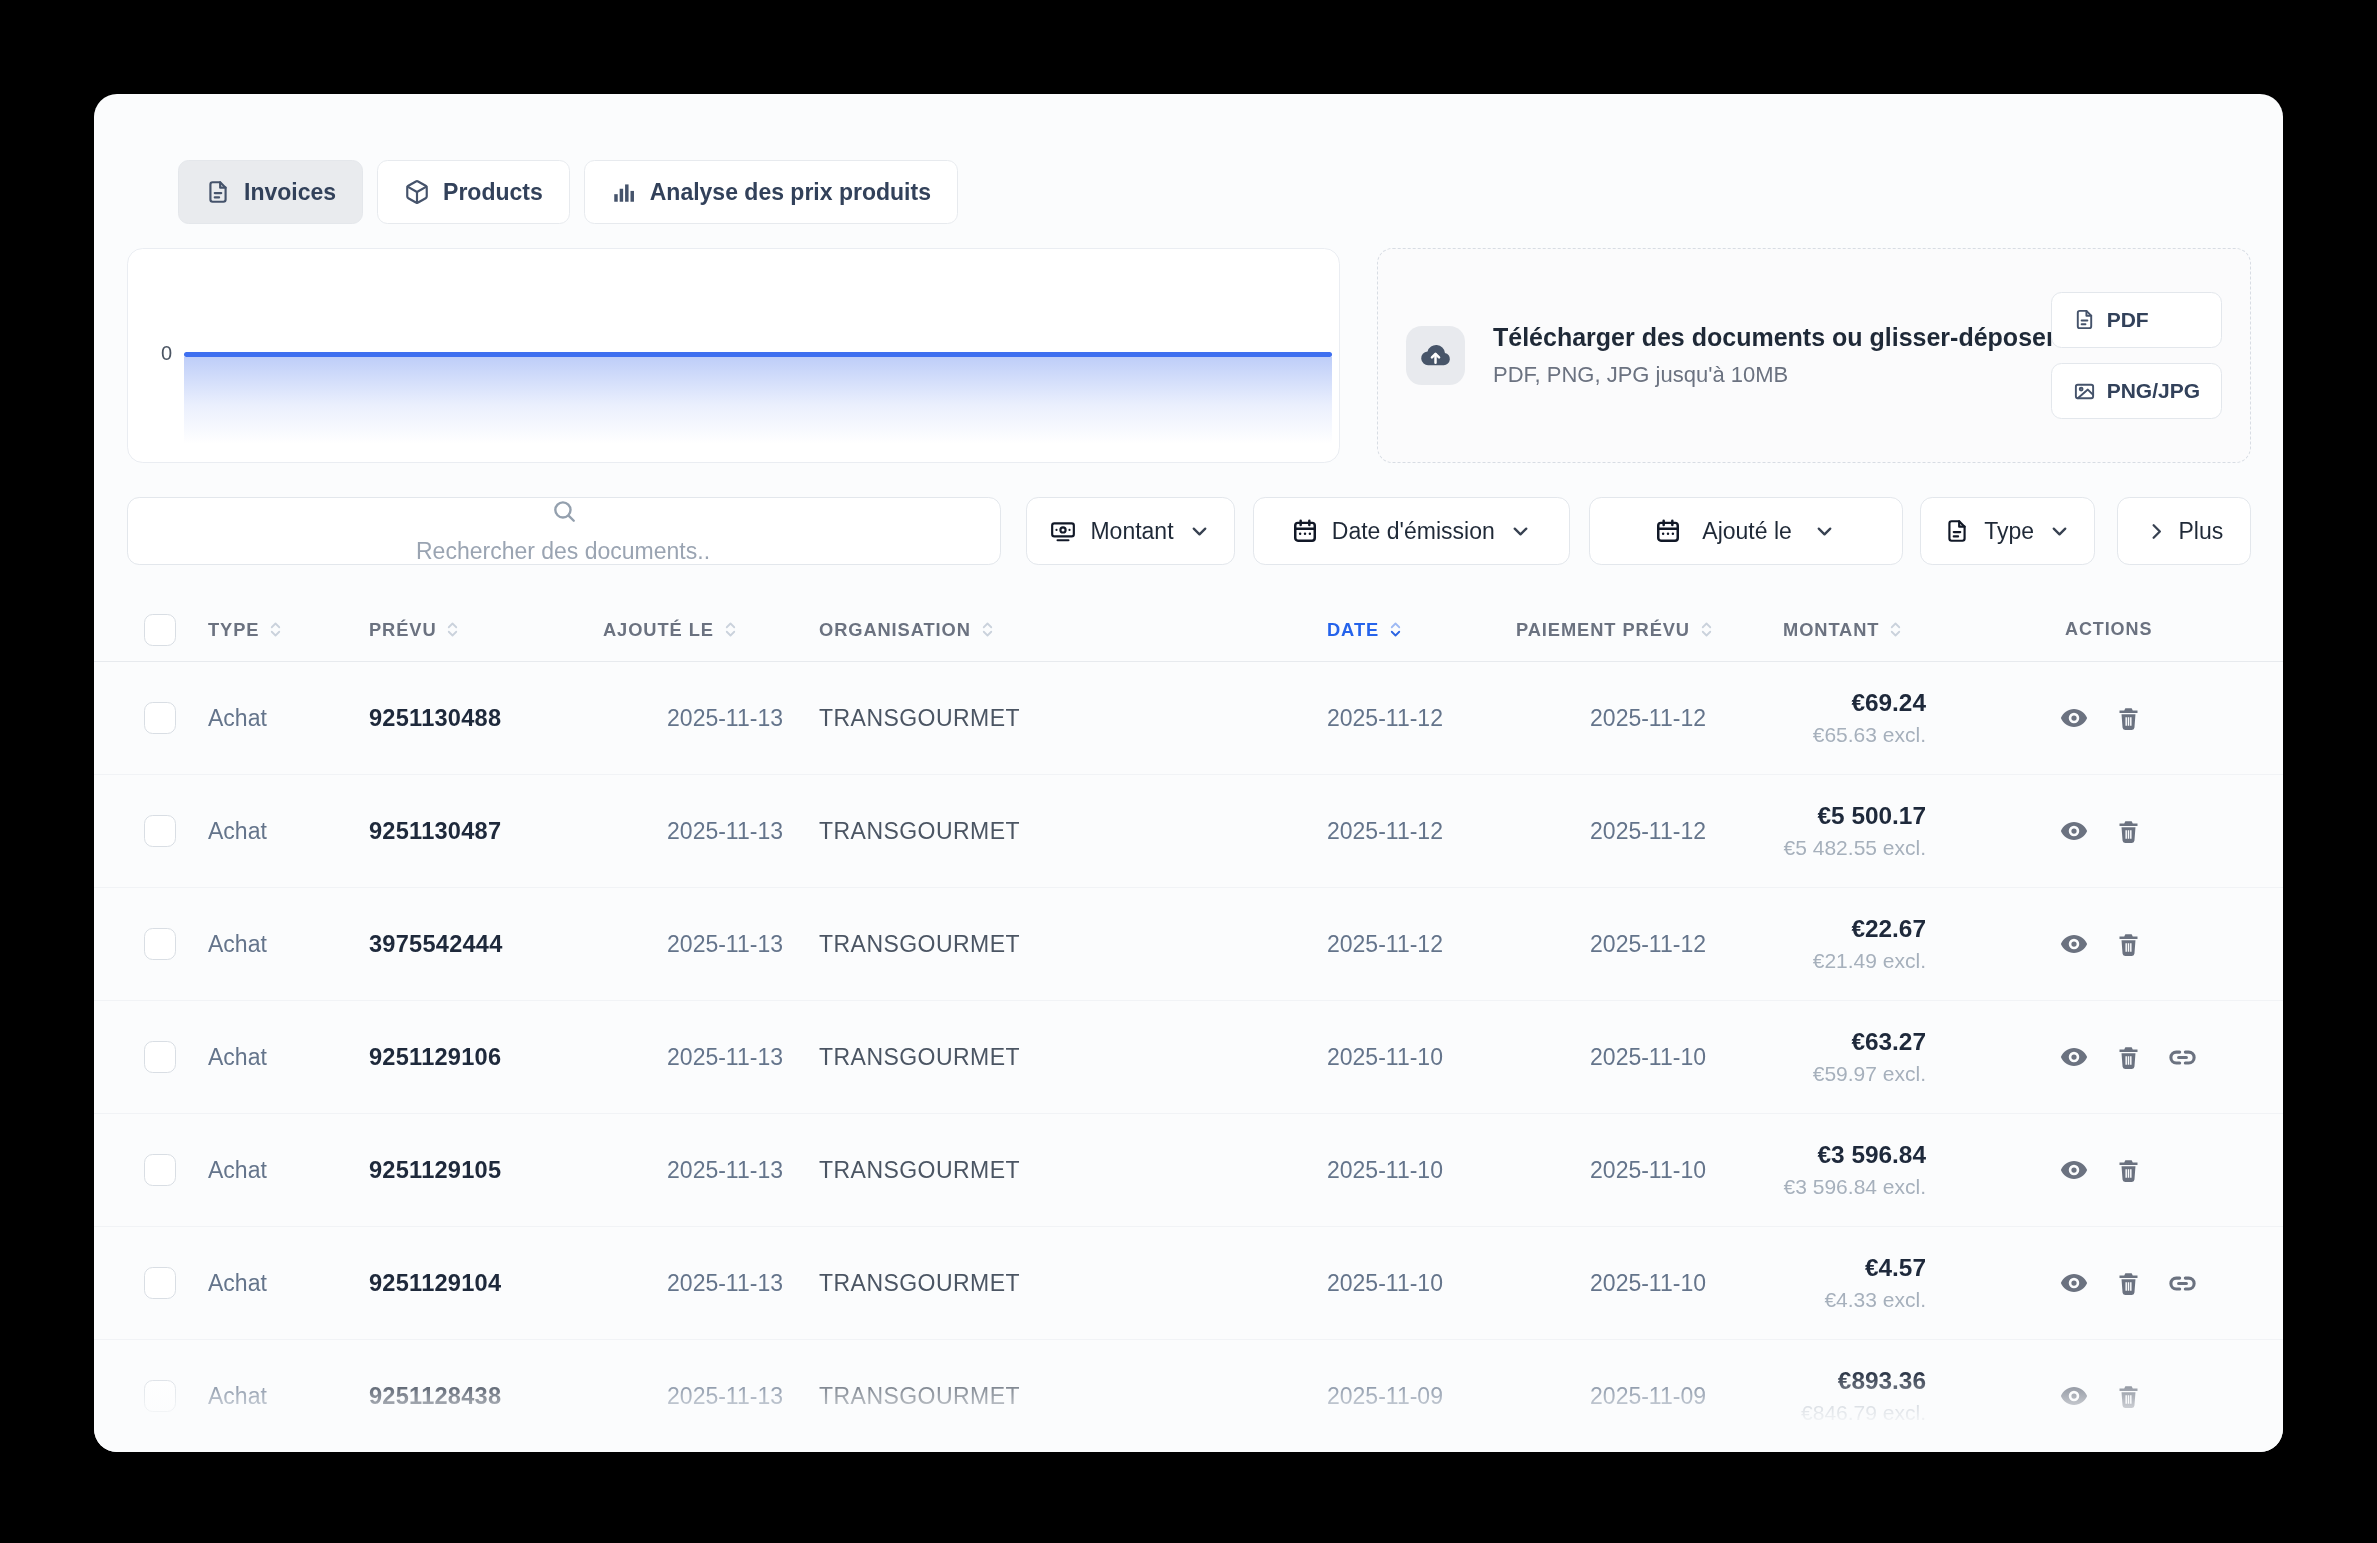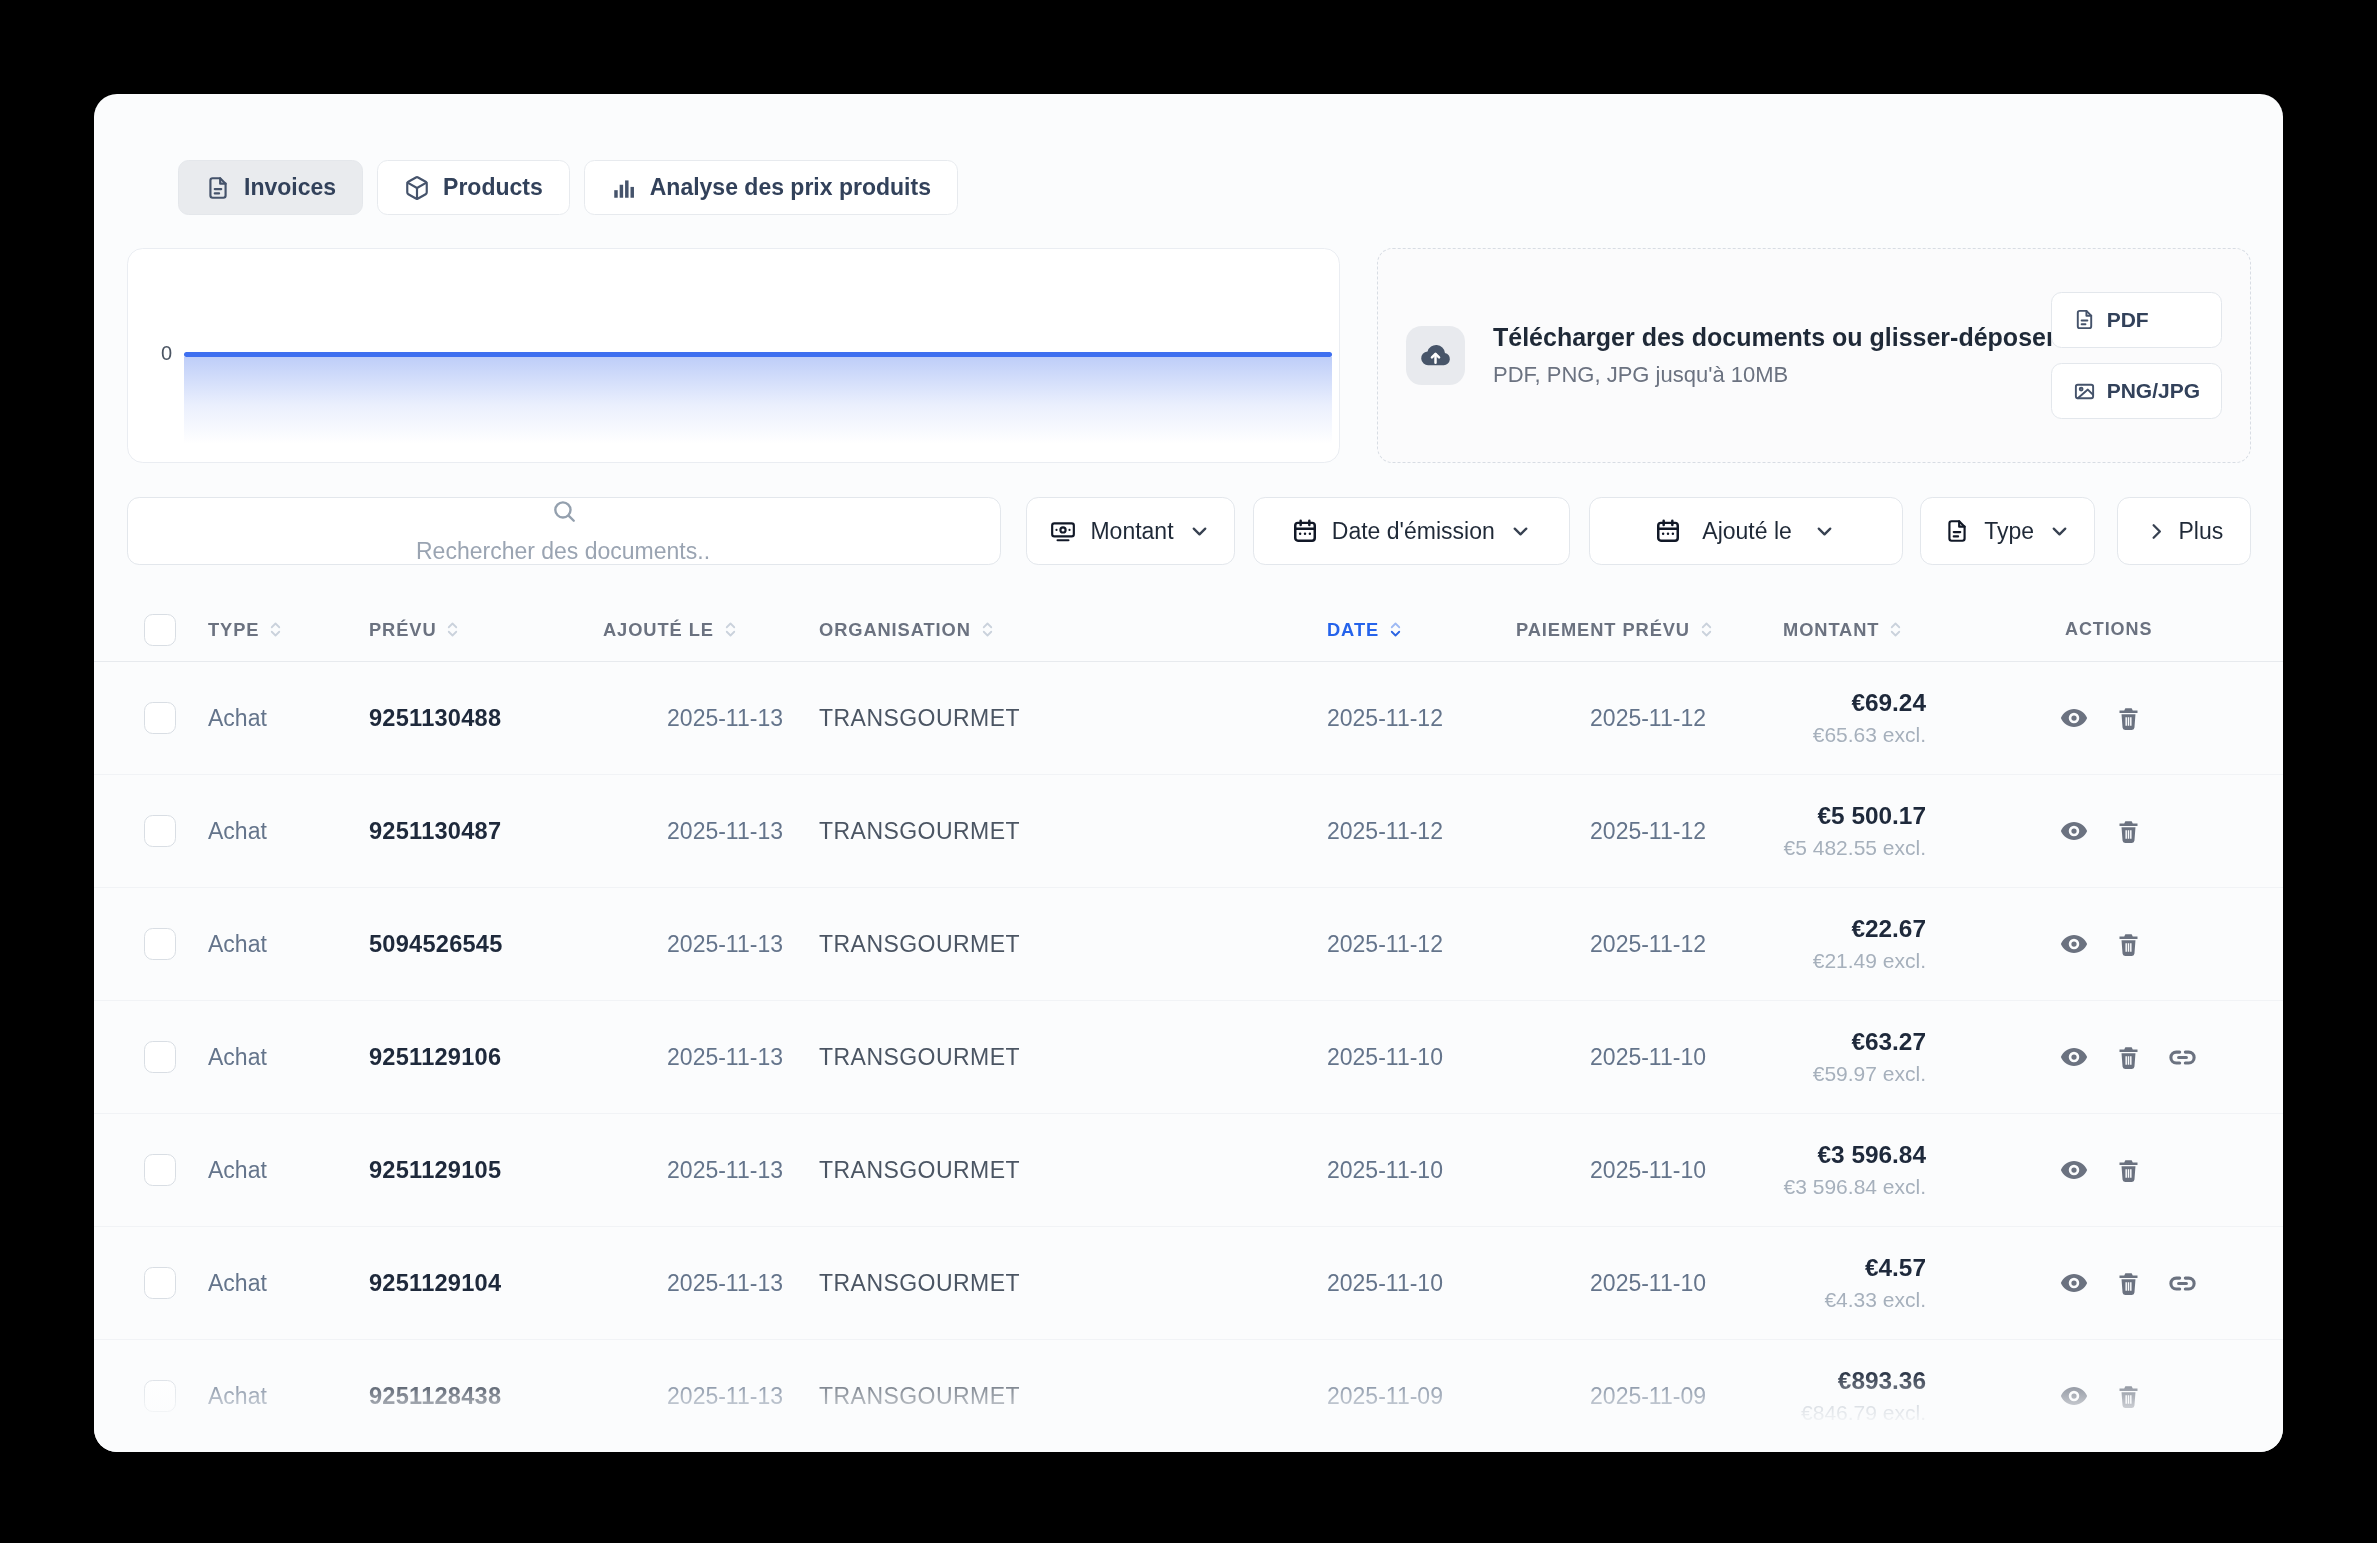--- a/index.html
+++ b/index.html
@@ -3,21 +3,21 @@
 <meta charset="utf-8">
 <style>
   * { margin:0; padding:0; box-sizing:border-box; }
   html,body { width:2377px; height:1543px; background:#000; overflow:hidden;
     font-family:"Liberation Sans","DejaVu Sans",sans-serif; }
   .card { position:absolute; left:94px; top:94px; width:2189px; height:1358px;
     background:#fbfcfd; border-radius:23px; overflow:hidden;
     box-shadow:0 8.7px 35px rgba(0,0,0,.45); }
 
   
-  .tabs { position:absolute; left:84px; top:66px; height:55px; display:flex; gap:14px; }
+  .tabs { position:absolute; left:84px; top:66px; height:64px; display:flex; gap:14px; }
   .tab { display:flex; align-items:center; gap:13px; padding:0 26px; border-radius:10.5px;
     border:0.9px solid #e7eaee; background:#fff; font-size:23px; font-weight:600; color:#32415a;
     cursor:pointer; white-space:nowrap; }
   .tab.active { background:#e9ebee; border-color:#e4e7eb; }
   .tab .ic { width:26px; height:26px; color:#45536b; }
 
   
   .panel-chart { position:absolute; left:33px; top:154px; width:1213px; height:215px;
     background:#fff; border:0.9px solid #eaedf2; border-radius:15.7px; overflow:hidden; }
   .chart-tick { position:absolute; left:33px; top:93px; font-size:20px; color:#4b5563; }
@@ -404,21 +404,21 @@
       </button>
 
     </div>
   </div>
 
   <div class="row grid">
     <div>
           <div class="checkbox"></div>
         </div>
     <div class="c-type">Achat</div>
-    <div class="c-num">5094526545</div>
+    <div class="c-num">3975542444</div>
     <div class="c-added">2025-11-13</div>
     <div class="c-org">TRANSGOURMET</div>
     <div class="c-date">2025-11-12</div>
     <div class="c-due">2025-11-12</div>
     <div class="c-amt">
       <div class="amt-main">€22.67</div>
       <div class="amt-excl">€21.49 excl.</div>
     </div>
     <div class="c-actions">
       <button class="action-btn">

